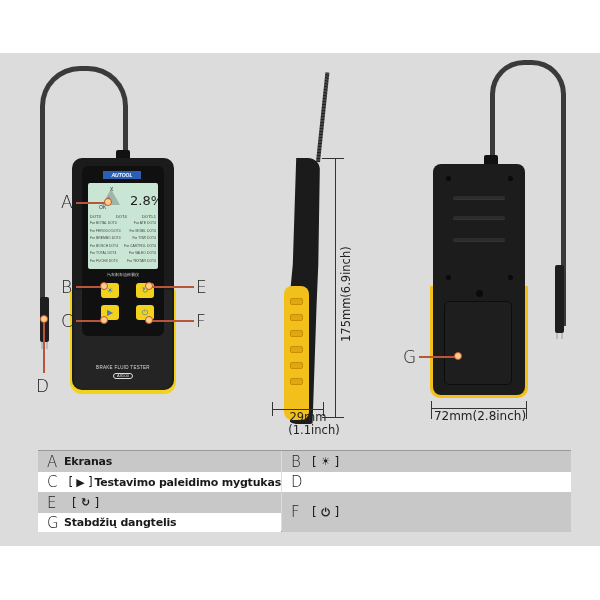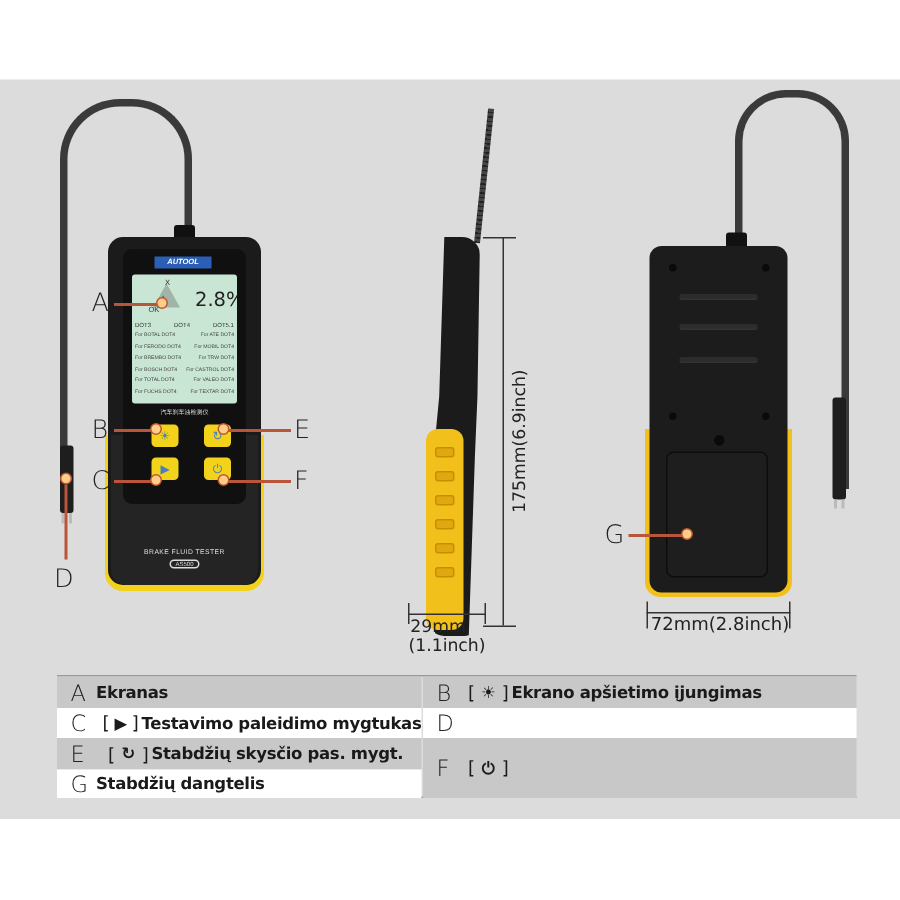--- a/index.html
+++ b/index.html
@@ -187,22 +187,22 @@
   <div class="side-slot" style="top:378px;"></div>
 
   <div class="dim-line-v" style="left:335px; top:158px; height:259px;"></div>
   <div class="dim-line-h" style="left:322px; top:158px; width:22px;"></div>
   <div class="dim-line-h" style="left:322px; top:417px; width:22px;"></div>
   <div class="dim-text-rot" style="left:293px; top:282px; width:106px;">175mm(6.9inch)</div>
 
   <div class="dim-line-h" style="left:272px; top:409px; width:52px;"></div>
   <div class="dim-line-v" style="left:272px; top:402px; height:14px;"></div>
   <div class="dim-line-v" style="left:323px; top:402px; height:14px;"></div>
-  <div class="dim-text" style="left:260px; top:410px; width:64px;">29mm</div>
-  <div class="dim-text" style="left:266px; top:423px; width:64px;">(1.1inch)</div>
+  <div class="dim-text" style="left:276px; top:410px; width:64px;">29mm</div>
+  <div class="dim-text" style="left:282px; top:423px; width:64px;">(1.1inch)</div>
 </div>
 
 <div>
   <div class="back-goose" style="left:490px; top:60px; width:76px; height:266px;"></div>
   <div class="probe" style="left:555px; top:265px; width:9px; height:68px;"></div>
   <div class="probe-pin" style="left:556px; top:333px; height:6px;"></div>
   <div class="probe-pin" style="left:561px; top:333px; height:6px;"></div>
 
   <div class="back-neck"></div>
   <div class="back-yellow"></div>
@@ -238,35 +238,33 @@
       <span class="br" style="margin-left:8px;">[</span>
       <span class="ico">▶</span>
       <span class="br">]</span>
       <span class="txt">Testavimo paleidimo mygtukas</span>
     </div>
     <div class="row shade" style="top:41px; height:21px;">
       <span class="key">E</span>
       <span class="br" style="margin-left:8px;">[</span>
       <span class="ico">↻</span>
       <span class="br">]</span>
-      <span class="txt">Stabdžių skysčio pas. mygt.</span>
     </div>
     <div class="row white" style="top:62px; height:19px;">
       <span class="key">G</span>
       <span class="txt">Stabdžių dangtelis</span>
     </div>
   </div>
 
   <div class="col col-right">
     <div class="row shade" style="top:0; height:21px;">
       <span class="key">B</span>
       <span class="br" style="margin-left:4px;">[</span>
       <span class="ico">☀</span>
       <span class="br">]</span>
-      <span class="txt">Ekrano apšietimo įjungimas</span>
     </div>
     <div class="row white" style="top:21px; height:20px;">
       <span class="key">D</span>
     </div>
     <div class="row shade tall" style="top:41px; height:40px;">
       <span class="key">F</span>
       <div class="tall-wrap">
         <div style="display:flex; align-items:center;">
           <span class="br" style="margin-left:4px;">[</span>
           <span class="ico">⏻</span>

